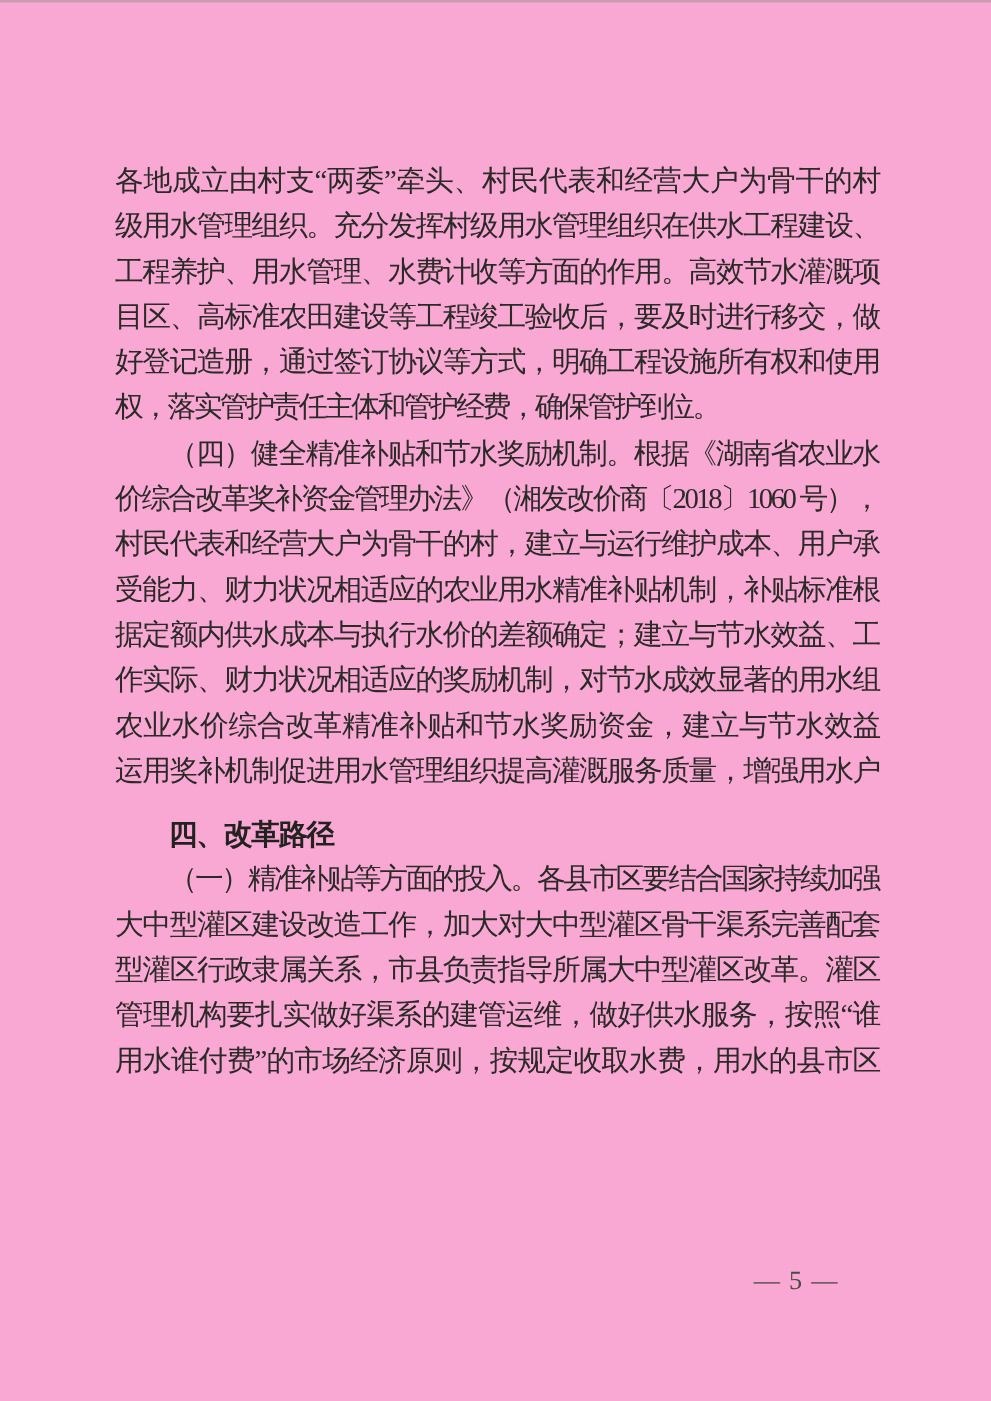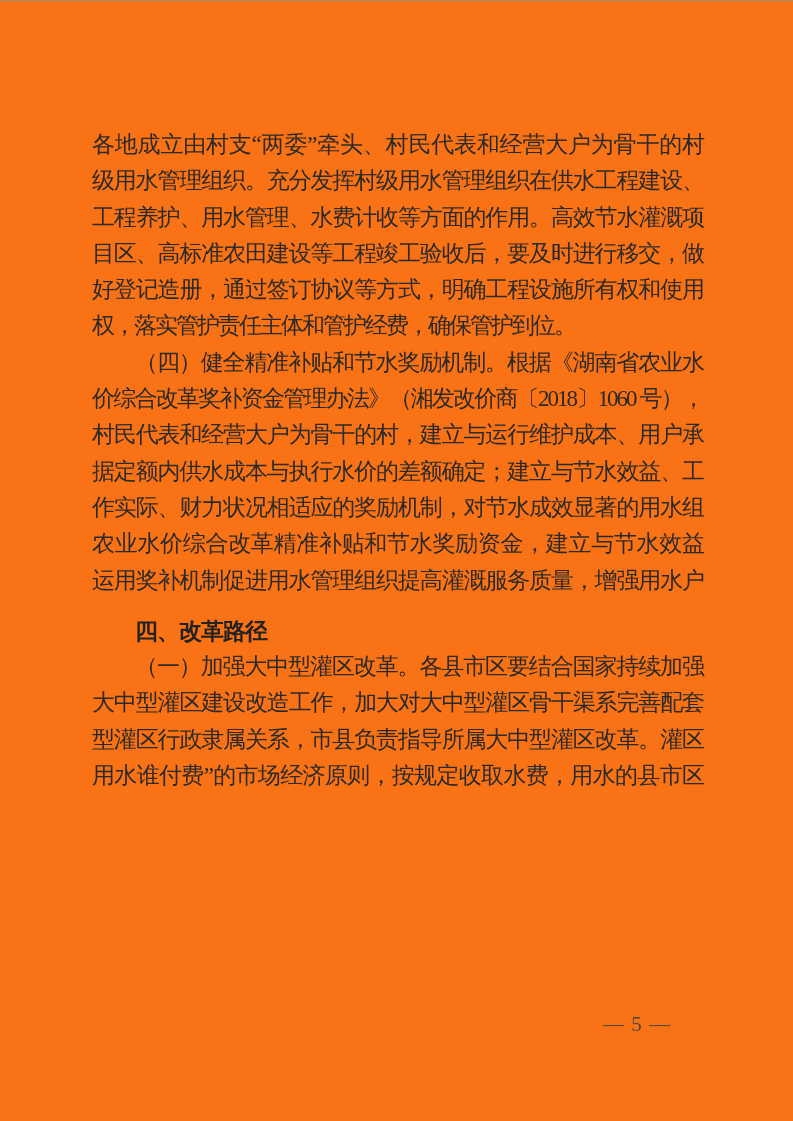--- a/index.html
+++ b/index.html
@@ -10,21 +10,21 @@
     width: 793px;
     height: 1121px;
     background: #ffffff;
     overflow: hidden;
     font-family: "Liberation Serif", serif;
   }
   .page {
     position: relative;
     width: 793px;
     height: 1121px;
-    background: #f97316;
+    background: #f9a8d4;
   }
   .scan-edge {
     position: absolute;
     top: 0;
     left: 0;
     width: 100%;
     height: 2px;
     background: #8f8f8f;
     opacity: 0.45;
   }
@@ -85,25 +85,27 @@
   <div class="content">
     <div class="ln fillline">各地成立由村支“两委”牵头、村民代表和经营大户为骨干的村</div>
     <div class="ln fillline">级用水管理组织。充分发挥村级用水管理组织在供水工程建设、</div>
     <div class="ln fillline">工程养护、用水管理、水费计收等方面的作用。高效节水灌溉项</div>
     <div class="ln fillline">目区、高标准农田建设等工程竣工验收后，要及时进行移交，做</div>
     <div class="ln fillline">好登记造册，通过签订协议等方式，明确工程设施所有权和使用</div>
     <div class="ln end">权，落实管护责任主体和管护经费，确保管护到位。</div>
     <div class="ln fillline ind">（四）健全精准补贴和节水奖励机制。根据《湖南省农业水</div>
     <div class="ln fillline">价综合改革奖补资金管理办法》（湘发改价商〔2018〕1060 号），</div>
     <div class="ln fillline">村民代表和经营大户为骨干的村，建立与运行维护成本、用户承</div>
+    <div class="ln fillline">受能力、财力状况相适应的农业用水精准补贴机制，补贴标准根</div>
     <div class="ln fillline">据定额内供水成本与执行水价的差额确定；建立与节水效益、工</div>
     <div class="ln fillline">作实际、财力状况相适应的奖励机制，对节水成效显著的用水组</div>
     <div class="ln fillline">农业水价综合改革精准补贴和节水奖励资金，建立与节水效益</div>
     <div class="ln fillline">运用奖补机制促进用水管理组织提高灌溉服务质量，增强用水户</div>
     <div class="ln heading ind end">四、改革路径</div>
-    <div class="ln fillline ind">（一）加强大中型灌区改革。各县市区要结合国家持续加强</div>
+    <div class="ln fillline ind">（一）精准补贴等方面的投入。各县市区要结合国家持续加强</div>
     <div class="ln fillline">大中型灌区建设改造工作，加大对大中型灌区骨干渠系完善配套</div>
     <div class="ln fillline">型灌区行政隶属关系，市县负责指导所属大中型灌区改革。灌区</div>
+    <div class="ln fillline">管理机构要扎实做好渠系的建管运维，做好供水服务，按照“谁</div>
     <div class="ln fillline">用水谁付费”的市场经济原则，按规定收取水费，用水的县市区</div>
   </div>
 
   <div class="page-number">— 5 —</div>
 </div>
 
 </body></html>

